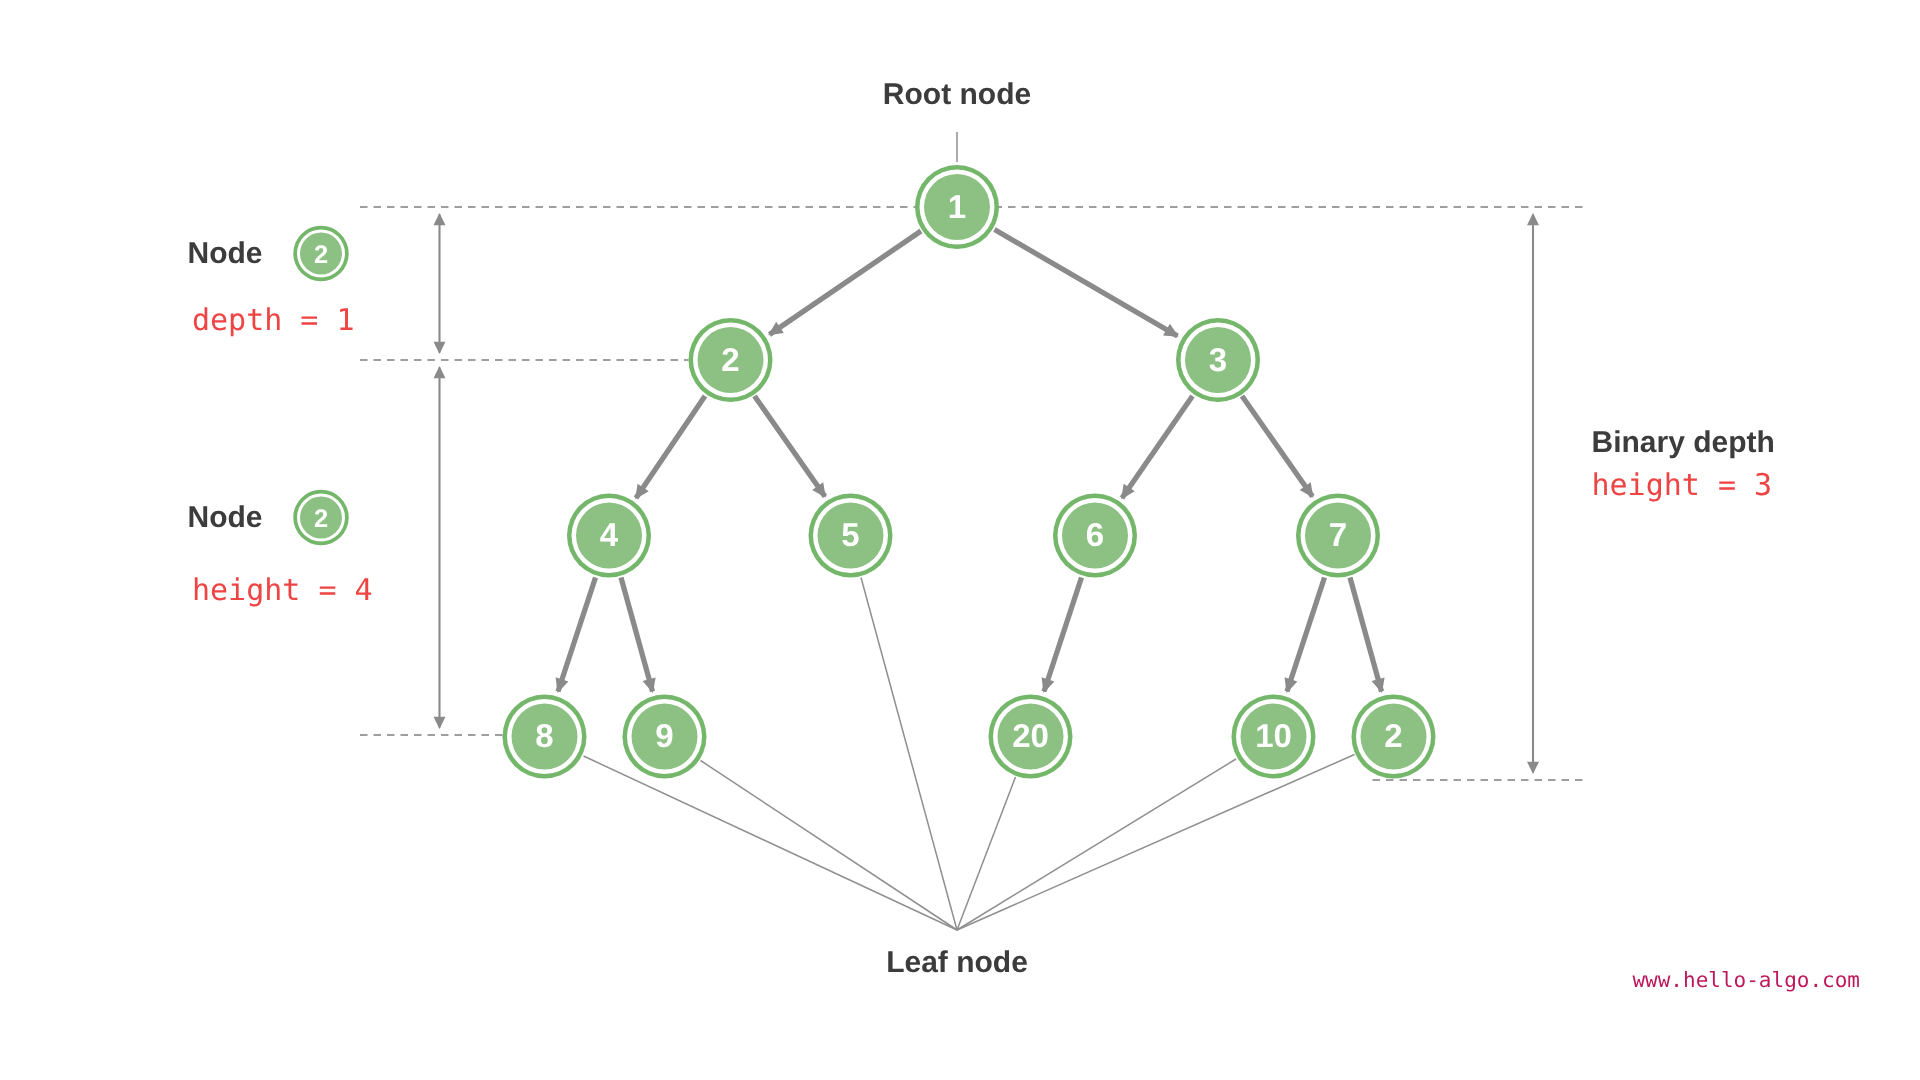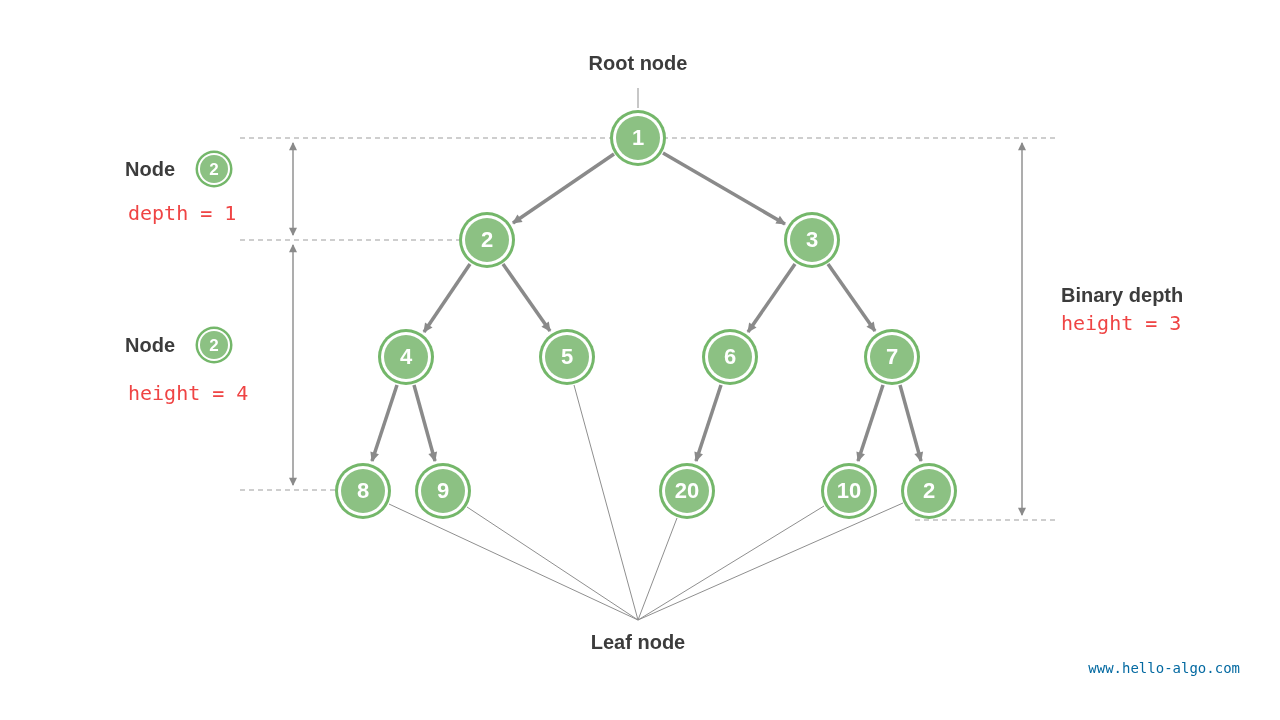--- a/index.html
+++ b/index.html
@@ -32,23 +32,23 @@
     position:absolute; font-weight:700; font-size:20px; line-height:23px;
     color:#3c3c3c; white-space:nowrap;
   }
   .lbl-mono {
     position:absolute; font-family:"DejaVu Sans Mono", monospace;
     font-size:20px; line-height:22px; color:#ef4444; white-space:nowrap;
   }
   .centered { transform:translateX(-50%); }
 
   .watermark {
-    position:absolute; right:40px; top:660px;
+    position:absolute; right:40px; top:646px;
     font-family:"DejaVu Sans Mono", monospace;
-    font-size:14px; color:#0369a1; white-space:nowrap;
+    font-size:14px; color:#be185d; white-space:nowrap;
   }
 
   .dash  { stroke:#9e9e9e; stroke-width:1.2; stroke-dasharray:5 4; }
   .dim   { stroke:#8a8a8a; stroke-width:1.4; }
   .thin  { stroke:#8f8f8f; stroke-width:1; }
   .edge  { stroke:#8a8a8a; stroke-width:3.5; }
   .arrowfill { fill:#8a8a8a; }
 </style>
 </head>
 <body>

